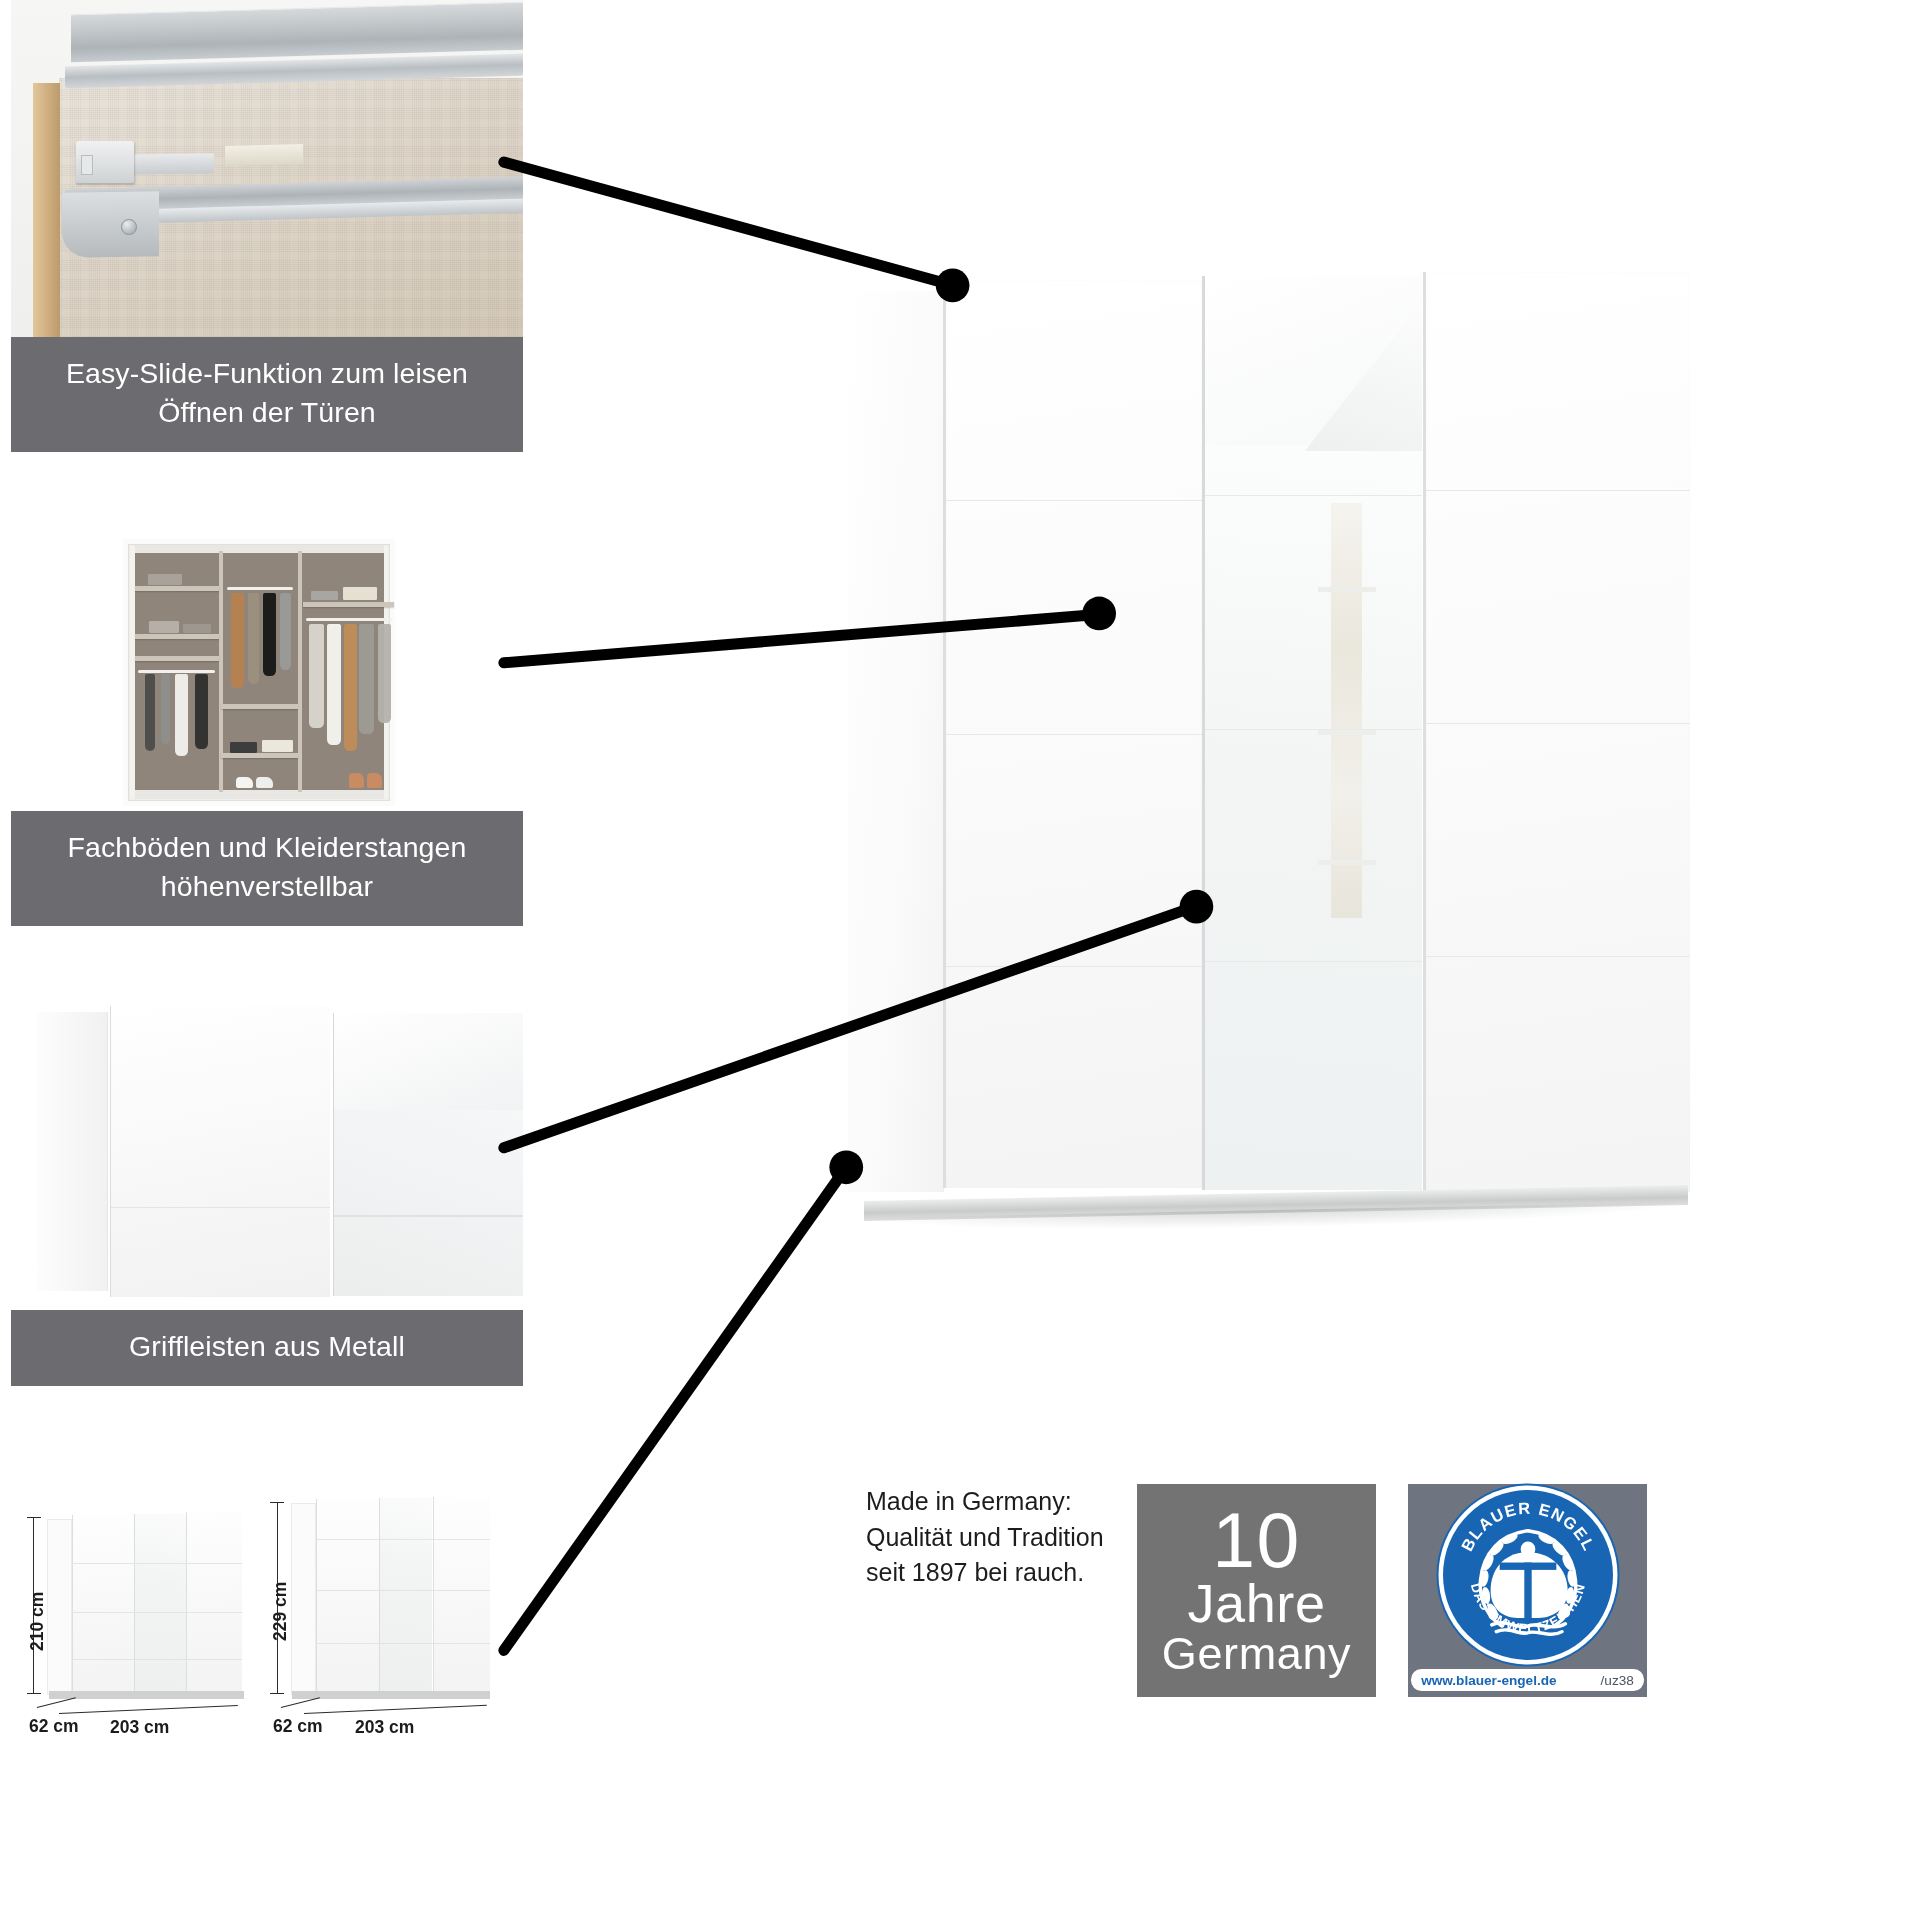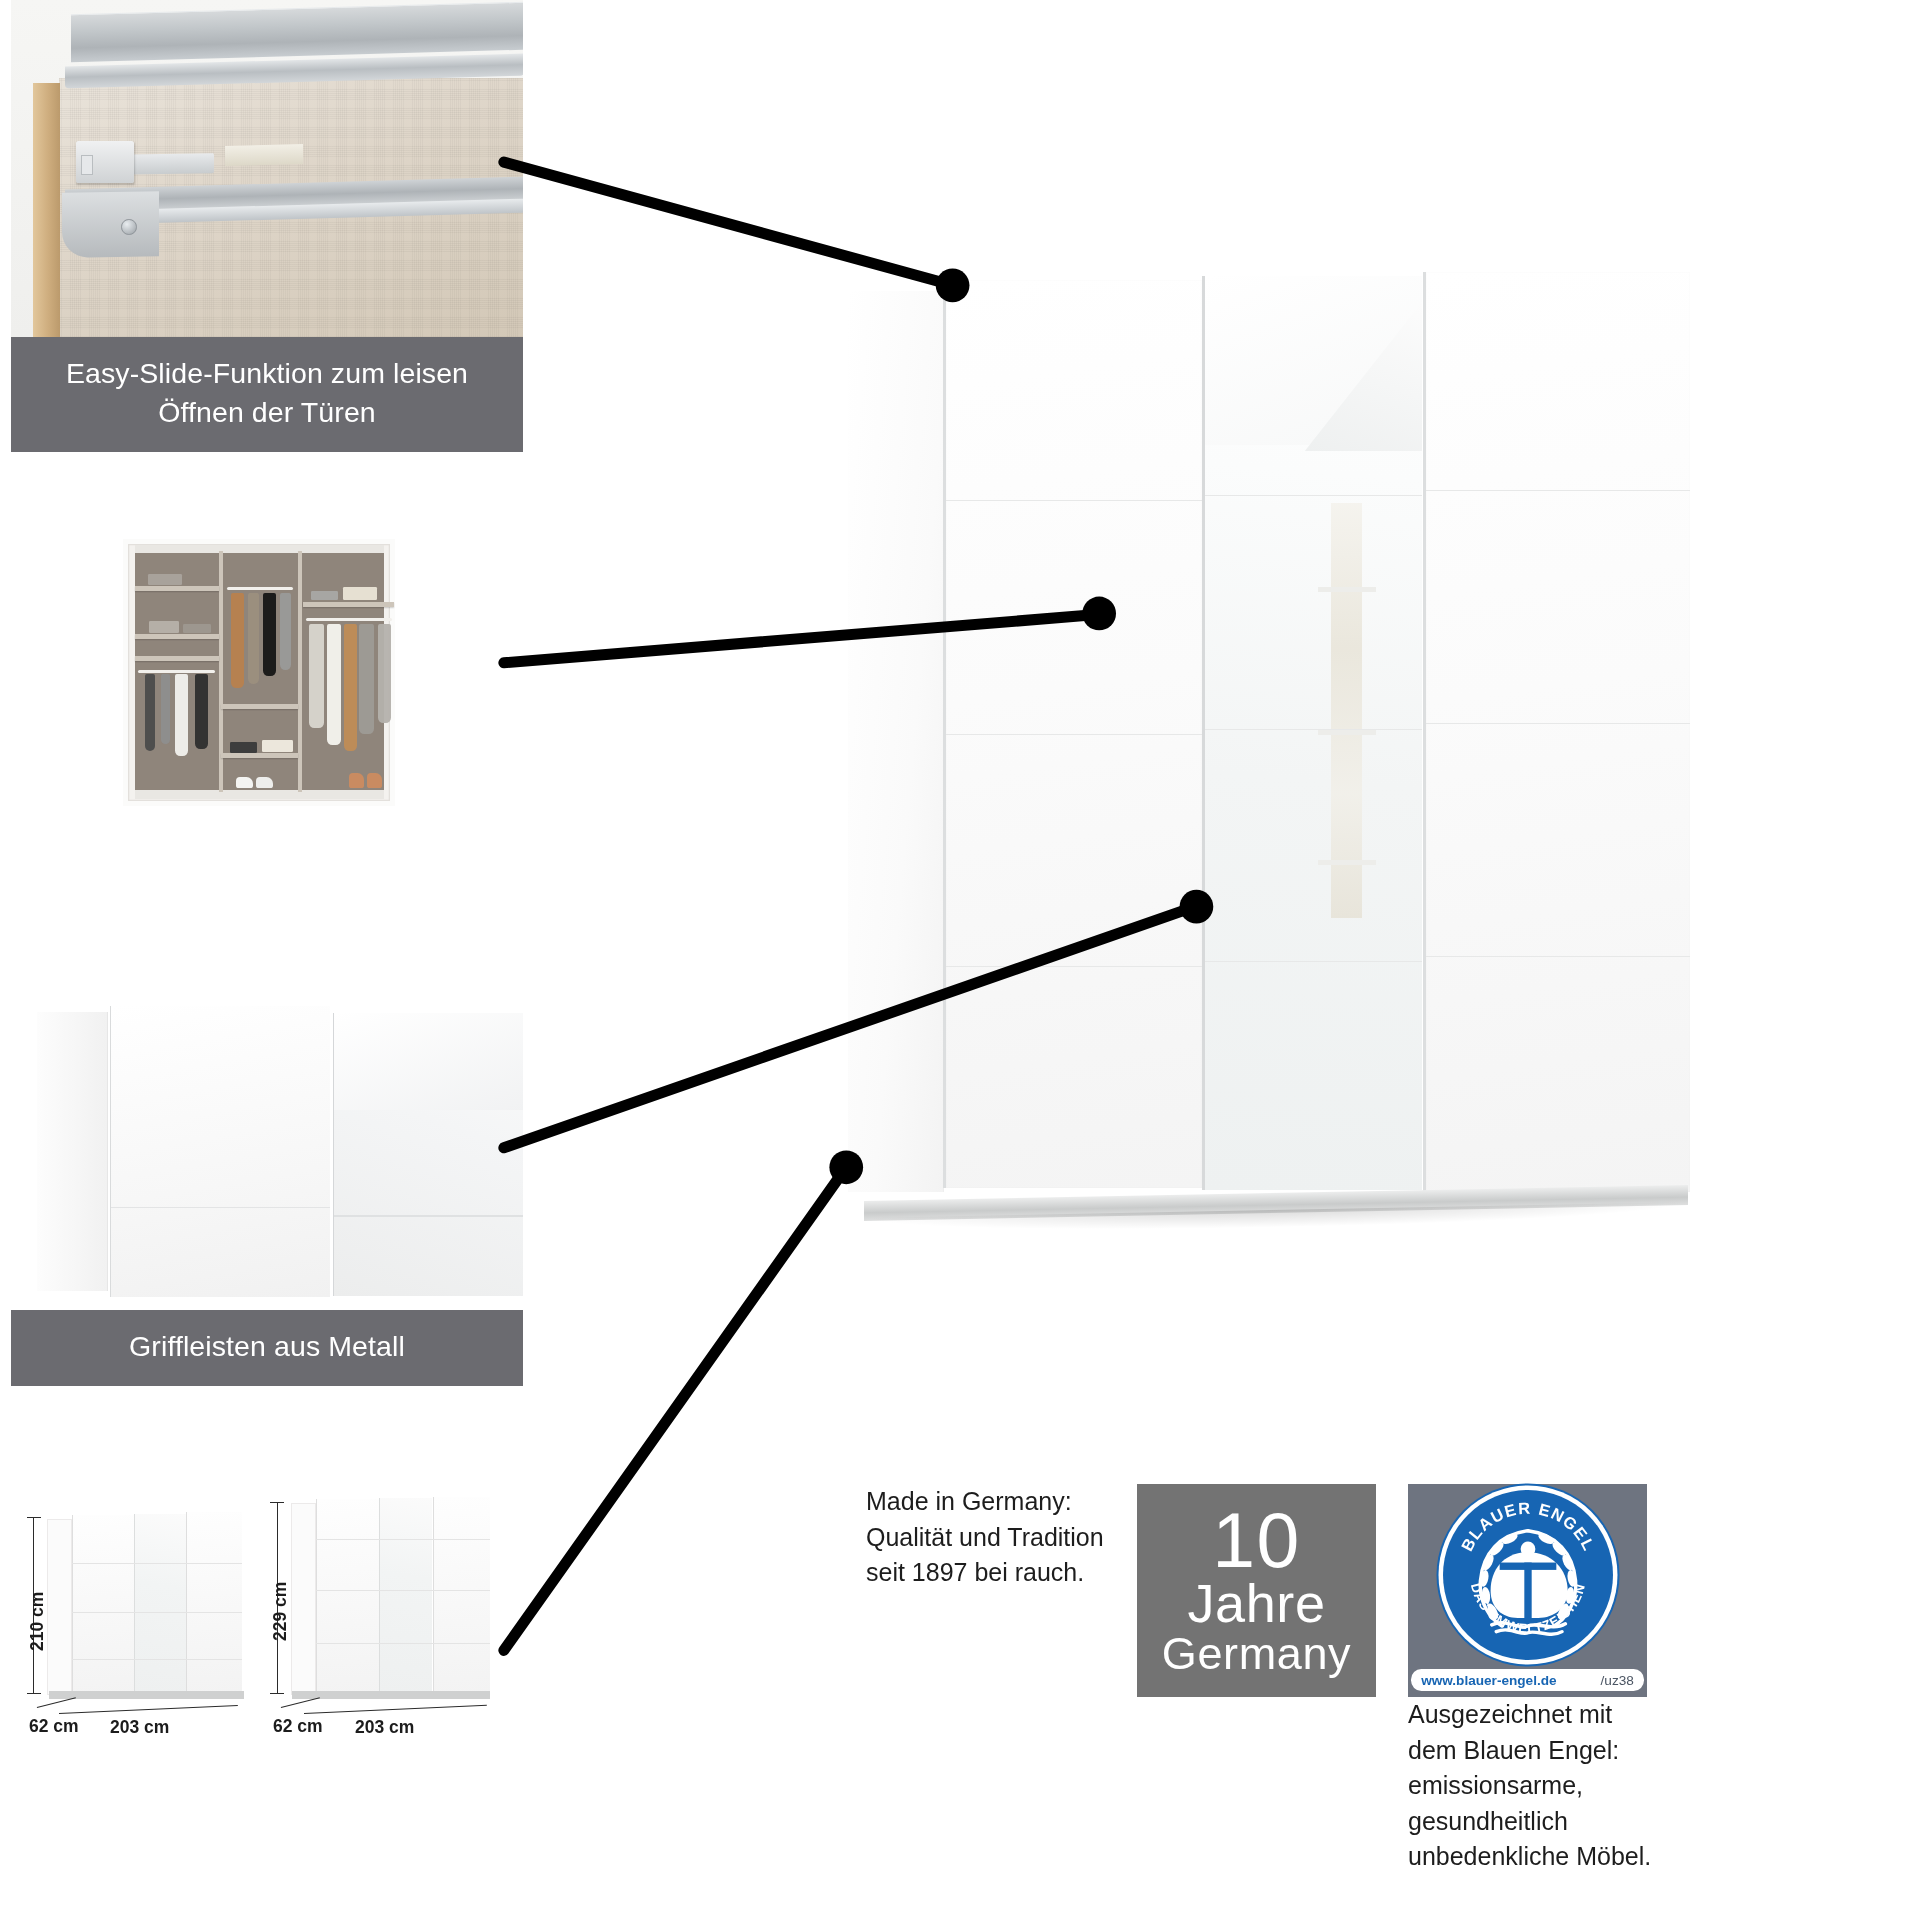--- a/index.html
+++ b/index.html
@@ -307,20 +307,21 @@
           <div class="cloth" style="left:174px; top:73px; width:15.6px; height:104px; background:#d9d6cf;"></div>
           <div class="cloth" style="left:192px; top:73px; width:14.3px; height:121px; background:#f6f4ef;"></div>
           <div class="cloth" style="left:209px; top:73px; width:13px; height:127px; background:#c08c56;"></div>
           <div class="cloth" style="left:224px; top:73px; width:15.6px; height:110px; background:#9e9b96;"></div>
           <div class="cloth" style="left:243px; top:73px; width:13px; height:99px; background:#b4b1ac;"></div>
           <div class="shoe" style="left:214px; top:222px; width:15.6px; height:14.3px; background:#c98b61;"></div>
           <div class="shoe" style="left:232px; top:222px; width:15.6px; height:14.3px; background:#c98b61;"></div>
         </div>
       </div>
     </div>
+    <div class="feature-caption">Fachböden und Kleiderstangen höhenverstellbar</div>
   </div>
 
   <div class="feature-tile" style="top:999px;">
     <div class="feature-photo handle-wrap">
       <div class="hw-side"></div>
       <div class="hw-doorA"></div>
       <div class="hw-doorB"></div>
     </div>
     <div class="feature-caption">Griffleisten aus Metall</div>
   </div>
@@ -479,18 +480,17 @@
             <text font-family="Liberation Sans, sans-serif" font-size="29" font-weight="bold" fill="#ffffff" letter-spacing="2.5">
               <textPath href="#arcTop" startOffset="50%" text-anchor="middle">BLAUER ENGEL</textPath>
             </text>
             <text font-family="Liberation Sans, sans-serif" font-size="23" font-weight="bold" fill="#ffffff" letter-spacing="1.8">
               <textPath href="#arcBot" startOffset="50%" text-anchor="middle">DAS UMWELTZEICHEN</textPath>
             </text>
           </svg>
         </div>
         <div class="be-url"><span>www.blauer-engel.de</span><em>/uz38</em></div>
       </div>
-      <div class="badge-desc">Ausgezeichnet mit dem Blauen Engel: emissionsarme, gesundheitlich unbedenkliche Möbel.</div>
     </div>
   </div>
 
 </div>
 
 
 </body></html>

